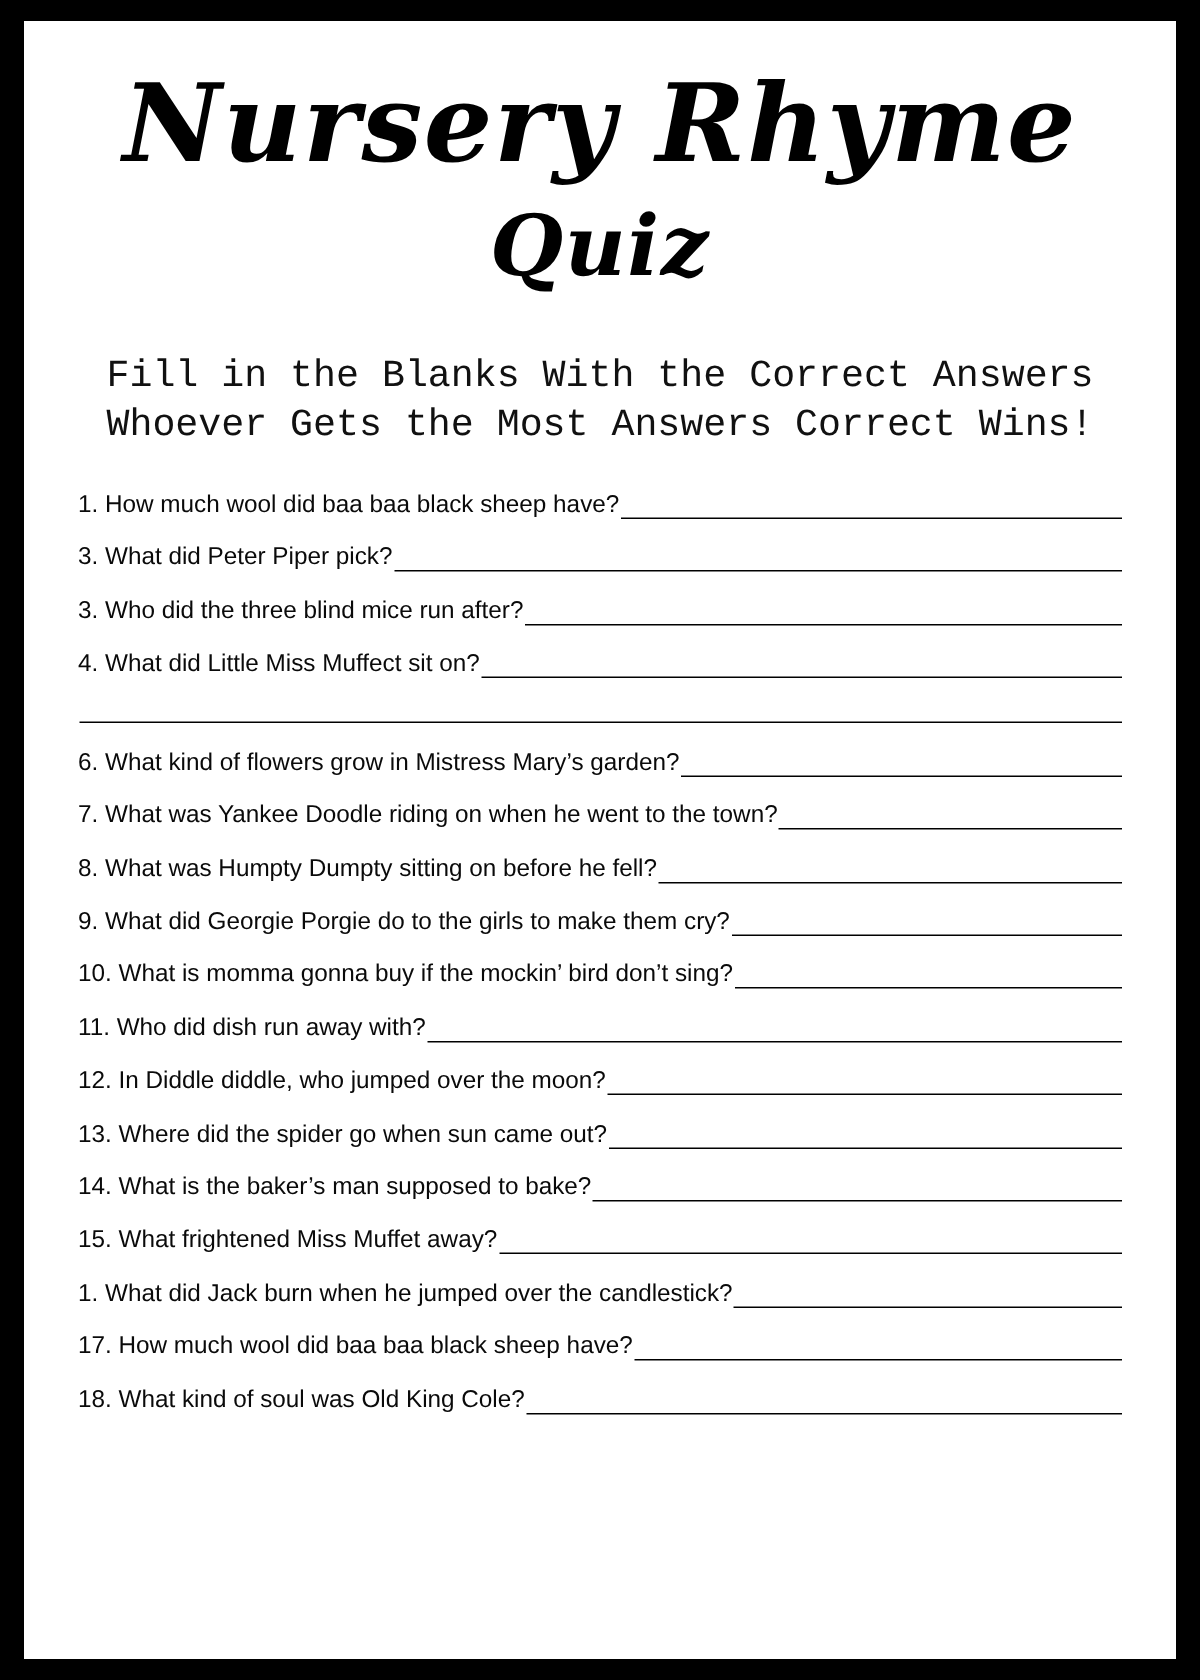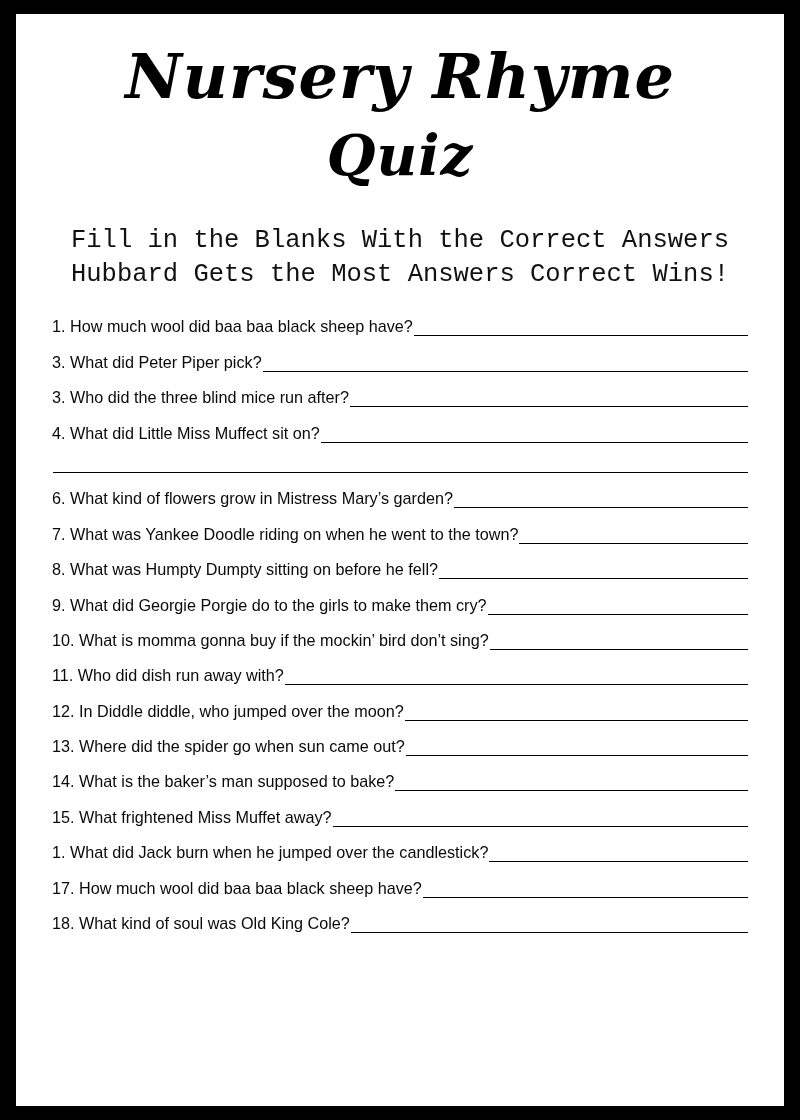--- a/index.html
+++ b/index.html
@@ -34,21 +34,21 @@
   }
   .title-line {
     font-family: "DejaVu Serif", serif;
     font-weight: bold;
     font-style: italic;
     color: #000000;
     letter-spacing: 1px;
     line-height: 0.95;
   }
   .title-line-1 {
-    font-size: 62px;
+    font-size: 72px;
   }
   .title-line-2 {
     font-size: 56px;
     margin-top: 22px;
   }
   .subtitle-block {
     text-align: center;
     margin-top: 42px;
     color: #111111;
     font-family: Liberation Mono, monospace;
@@ -87,21 +87,21 @@
 <div class="page-frame">
   <div class="sheet">
 
     <div class="title-block">
       <div class="title-line title-line-1">Nursery Rhyme</div>
       <div class="title-line title-line-2">Quiz</div>
     </div>
 
     <div class="subtitle-block">
       <div class="subtitle">Fill in the Blanks With the Correct Answers</div>
-      <div class="subtitle">Hubbard Gets the Most Answers Correct Wins!</div>
+      <div class="subtitle">Whoever Gets the Most Answers Correct Wins!</div>
     </div>
 
     <div class="questions">
 
       <div class="q-row">
         <span class="q-text">1. How much wool did baa baa black sheep have?</span>
         <span class="q-line"></span>
       </div>
 
       <div class="q-row">

